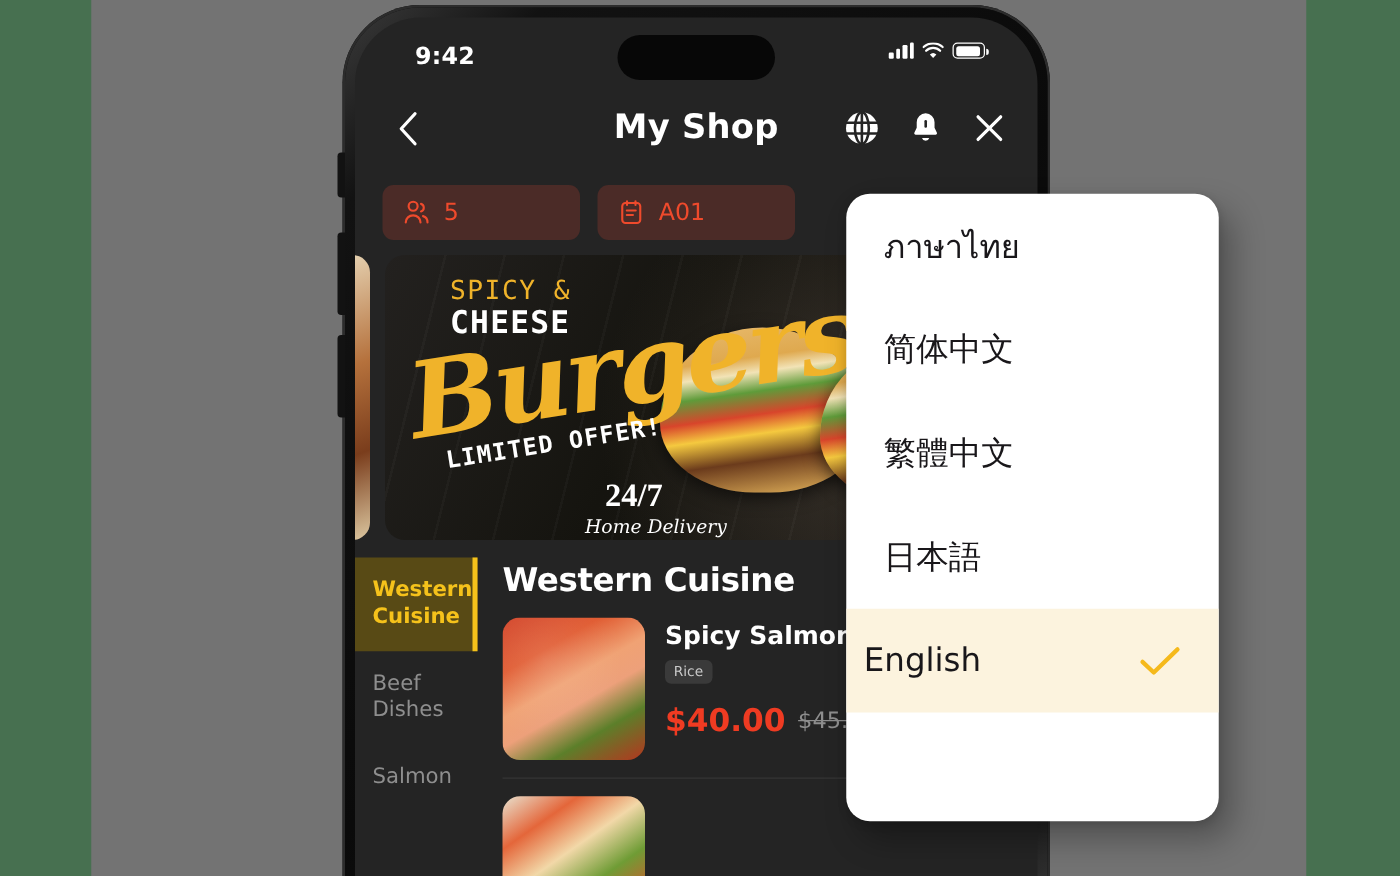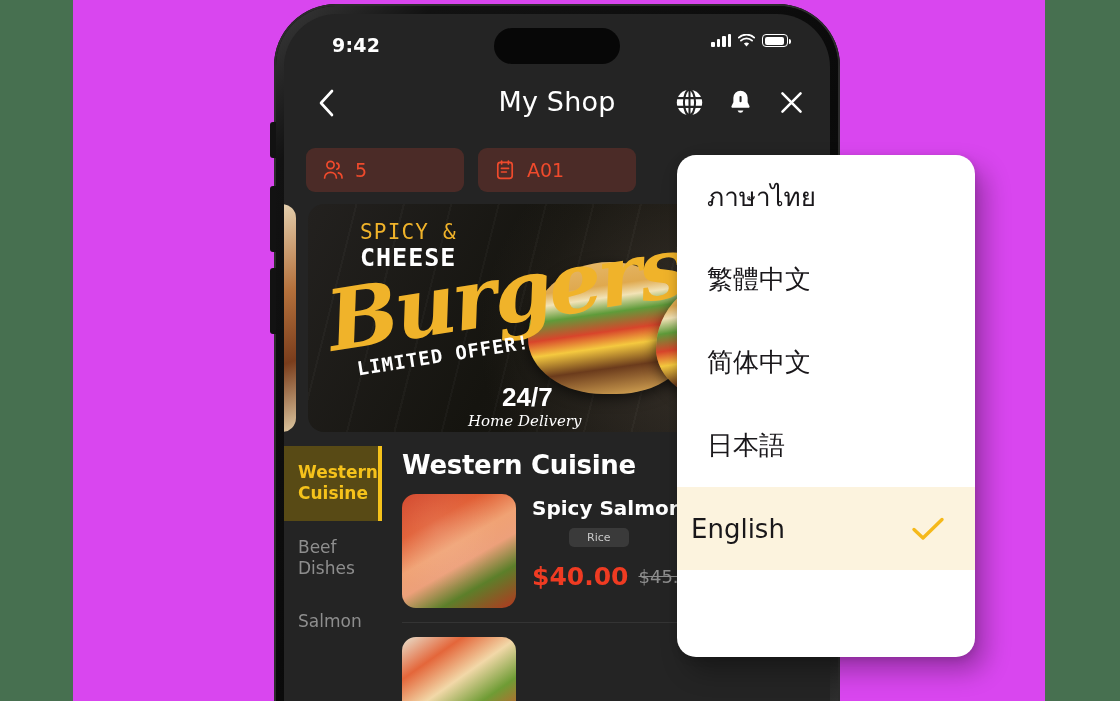--- a/index.html
+++ b/index.html
@@ -5,21 +5,21 @@
   * { margin:0; padding:0; box-sizing:border-box; }
   html,body { width:1120px; height:701px; overflow:hidden; }
   body {
     font-family:"DejaVu Sans","Liberation Sans",sans-serif;
     background:#477050;
     position:relative;
   }
   
   #page {
     position:absolute; left:73px; top:0; width:972px; height:701px;
-    background:#d946ef; overflow:hidden;
+    background:#737373; overflow:hidden;
   }
 
   
   #phone {
     position:absolute; left:201px; top:4px; width:566px; height:760px;
     background:#0b0b0b;
     border-radius:62px;
     box-shadow:0 0 0 2px #2c2c2c inset;
   }
   #phone:before { 
@@ -55,21 +55,21 @@
   .bars i:nth-child(3){height:11px} .bars i:nth-child(4){height:13px}
   .battery { width:26px; height:13px; border:1.6px solid #fff; border-radius:4px; position:relative; padding:1.5px; }
   .battery span { display:block; height:100%; width:92%; background:#fff; border-radius:2px; }
   .battery:after { content:""; position:absolute; right:-4px; top:4px; width:2px; height:5px; background:#fff; border-radius:0 2px 2px 0; }
 
   
   .navbar { position:relative; height:56px; }
   .nav-back { position:absolute; left:28px; top:6px; width:30px; height:34px; cursor:pointer; }
   .nav-title {
     position:absolute; left:0; right:0; top:6px; text-align:center;
-    color:#fff; font-size:27px; font-weight:400; letter-spacing:.2px;
+    color:#fff; font-size:27px; font-weight:700; letter-spacing:.2px;
   }
   .nav-actions { position:absolute; right:24px; top:8px; display:flex; gap:22px; align-items:center; }
   .nav-actions .ic { width:29px; height:29px; cursor:pointer; }
 
   
   .chips { display:flex; gap:14px; padding:12px 22px 0 22px; }
   .chip {
     height:44px; min-width:158px; background:#4b2b27; border-radius:9px;
     display:flex; align-items:center; gap:11px; padding:0 16px;
     color:#ef4a2c; font-size:19px; font-weight:500;
@@ -101,21 +101,21 @@
     color:#f0b32a; font-size:84px; font-style:italic; font-weight:700;
     font-family:"DejaVu Serif",serif; letter-spacing:-3px; line-height:1;
     transform:rotate(-9deg); white-space:nowrap;
   }
   .bn-limited {
     position:absolute; left:48px; top:140px; color:#fff; font-size:19px; font-weight:800;
     letter-spacing:1px; transform:rotate(-9deg);
     font-family:"DejaVu Sans Mono",monospace;
   }
   .bn-247 { position:absolute; left:176px; top:178px; color:#fff; font-size:26px; font-weight:800;
-            font-family:Liberation Sans, sans-serif;margin-left:18px; }
+            font-family:Liberation Serif, serif; }
   .bn-home { position:absolute; left:160px; top:208px; color:#fff; font-size:15px;
              font-style:italic; font-family:"DejaVu Serif",serif; }
   .bn-burg {
     position:absolute; border-radius:50% 50% 46% 46%/ 58% 58% 42% 42%;
     background:linear-gradient(172deg,#e8bb6e 0%,#dfa94f 22%,#f2e3b6 30%,#5f9b3a 40%,#d8452b 52%,#f5c93f 62%,#6b3b1c 76%,#e9b95e 100%);
     box-shadow:0 4px 14px rgba(0,0,0,.6);
   }
   .bn-burg.a { right:106px; top:58px; width:164px; height:132px; }
   .bn-burg.b { right:-8px; top:72px; width:150px; height:126px; }
 
@@ -133,21 +133,21 @@
   .item { display:flex; gap:16px; padding-bottom:14px; border-bottom:1px solid #343434; }
   .item-thumb {
     flex:none; width:114px; height:114px; border-radius:14px; overflow:hidden;
     background:
       radial-gradient(circle at 30% 30%, rgba(255,255,255,.12), rgba(0,0,0,0) 55%),
       linear-gradient(150deg,#d2452a 0%,#e05a30 25%,#f0a274 45%,#eda07a 58%,#5c7f2a 76%,#b5361f 100%);
   }
   .item-info { flex:1; min-width:0; padding-top:2px; }
   .item-name { color:#fff; font-size:20px; font-weight:700; line-height:1.25; }
   .item-tags { margin-top:7px; display:flex; gap:7px; }
-  .tag { background:#3a3a3a; color:#c9c9c9; font-size:11px; padding:3px 18px; border-radius:5px;margin-left:37px; }
+  .tag { background:#3a3a3a; color:#c9c9c9; font-size:11px; padding:3px 7px; border-radius:5px; }
   .price-row { display:flex; align-items:center; gap:10px; margin-top:10px; }
   .price-now { color:#ef3b22; font-size:25px; font-weight:800; }
   .price-old { color:#8d8d8d; font-size:18px; text-decoration:line-through; }
   .add-btn {
     margin-left:auto; width:38px; height:38px; border-radius:50%;
     background:#f5c21b; color:#2a2205; font-size:26px; font-weight:700;
     display:flex; align-items:center; justify-content:center; cursor:pointer; line-height:1;
   }
   .item2 { display:flex; gap:16px; padding-top:14px; }
 
@@ -293,24 +293,24 @@
       </div>
 
     </div>
   </div>
 
   <div id="lang-menu">
     <div class="lang-item">
       <span>ภาษาไทย</span>
     </div>
     <div class="lang-item">
+      <span>简体中文</span>
+    </div>
+    <div class="lang-item">
       <span>繁體中文</span>
-    </div>
-    <div class="lang-item">
-      <span>简体中文</span>
     </div>
     <div class="lang-item">
       <span>日本語</span>
     </div>
     <div class="lang-item sel">
       <span>English</span>
       <svg class="chk" width="34" height="26" viewBox="0 0 34 26">
         <path d="M3 13.5 12 22 31 3.5" stroke="#f5b91b" stroke-width="3.4" fill="none" stroke-linecap="round" stroke-linejoin="round"></path>
       </svg>
     </div>

